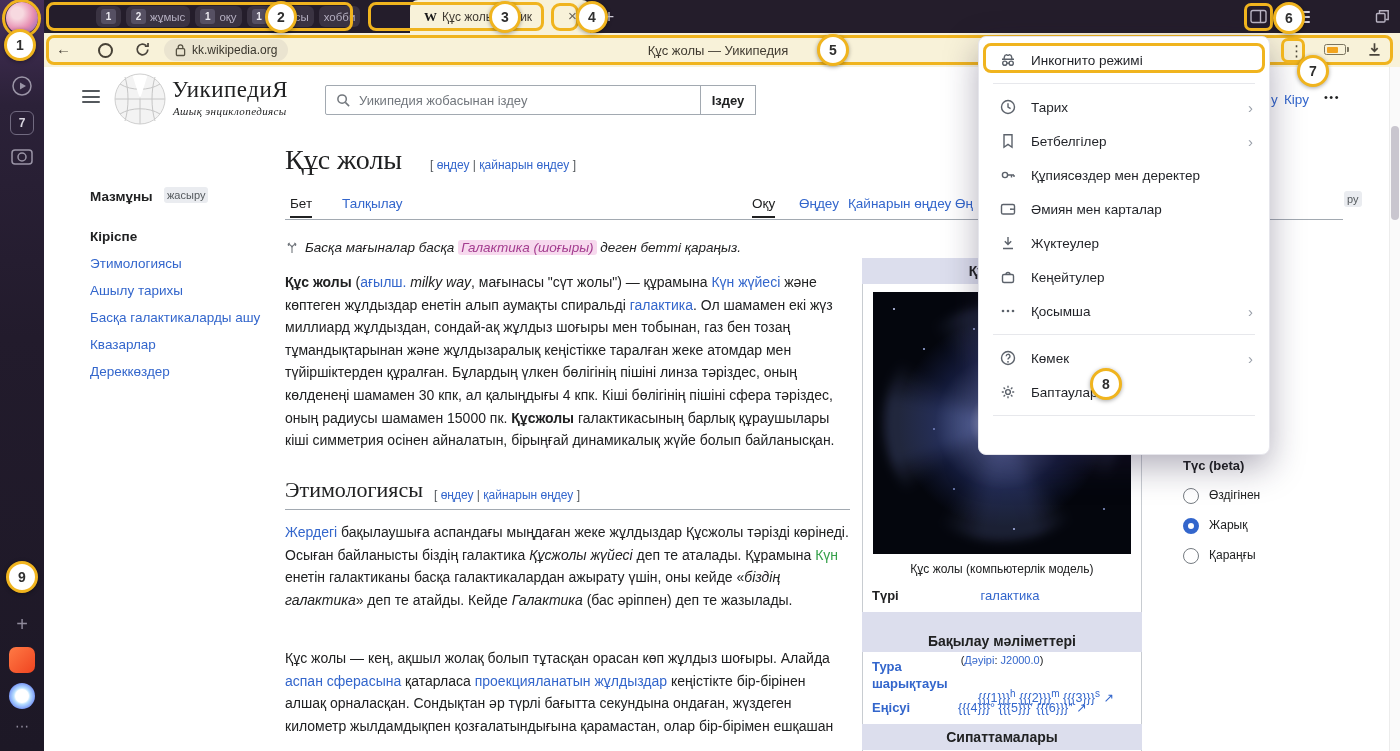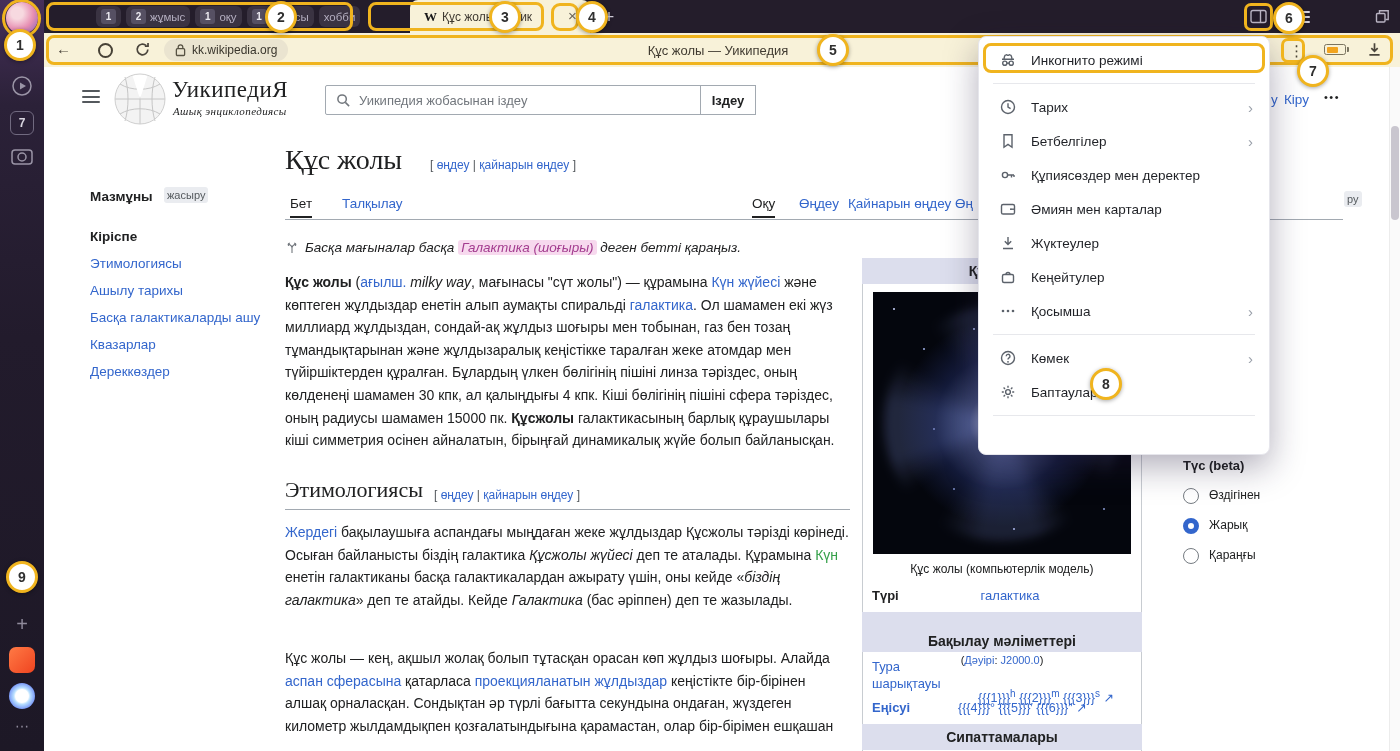--- a/index.html
+++ b/index.html
@@ -231,21 +231,21 @@
       <div class="arm"></div>
       <div class="core"></div>
   </div>
   <div class="abs" style="left:862px;top:562px;width:280px;text-align:center;font-size:12px;color:#202122">Құс жолы (компьютерлік модель)</div>
   <span class="abs" style="left:872px;top:588px;font-size:13px;font-weight:700;color:#202122">Түрі</span>
   <span class="abs" style="left:930px;top:588px;width:160px;text-align:center;font-size:13px;color:#3366cc;cursor:pointer">галактика</span>
   <div class="ib-head" style="top:612px;height:40px;line-height:18px;padding-top:20px">
     <span>Бақылау мәліметтері</span><br>
     <span style="font-size:11px;font-weight:400"><span>(</span><span class="seg-a">Дәуірі</span><span>: </span><span class="seg-a">J2000.0</span><span>)</span></span>
   </div>
-  <span class="abs" style="left:872px;top:658px;width:86px;font-size:13px;font-weight:400;color:#3366cc;line-height:17px;cursor:pointer">Тура шарықтауы</span>
+  <span class="abs" style="left:872px;top:658px;width:86px;font-size:13px;font-weight:700;color:#3366cc;line-height:17px;cursor:pointer">Тура шарықтауы</span>
   <span class="abs" style="left:958px;top:688px;width:176px;text-align:center;font-size:12.5px"><span class="seg-a">{{{1}}}</span><span class="seg-asup">h</span><span> </span><span class="seg-a">{{{2}}}</span><span class="seg-asup">m</span><span> </span><span class="seg-a">{{{3}}}</span><span class="seg-asup">s</span><span class="seg-a"> ↗</span></span>
   <span class="abs" style="left:872px;top:700px;font-size:13px;font-weight:700;color:#3366cc;cursor:pointer">Еңісуі</span>
   <span class="abs" style="left:958px;top:700px;width:176px;font-size:12.5px"><span class="seg-a">{{{4}}}° {{{5}}}′ {{{6}}}″</span><span class="seg-a"> ↗</span></span>
   <div class="ib-head" style="top:724px">Сипаттамалары</div>
 
   <span class="chipg" style="left:1344px;top:191px;cursor:pointer">ру</span>
   <div class="abs" style="left:1183px;top:458px;font-size:13px;font-weight:600;color:#202122">Түс (beta)</div>
   <div class="radio-row" style="left:1183px;top:488px">
     <span class="radio"></span>
     <span>Өздігінен</span>

